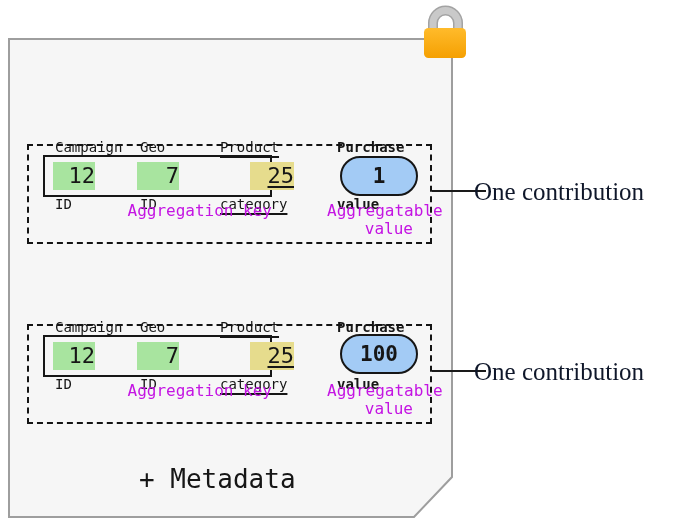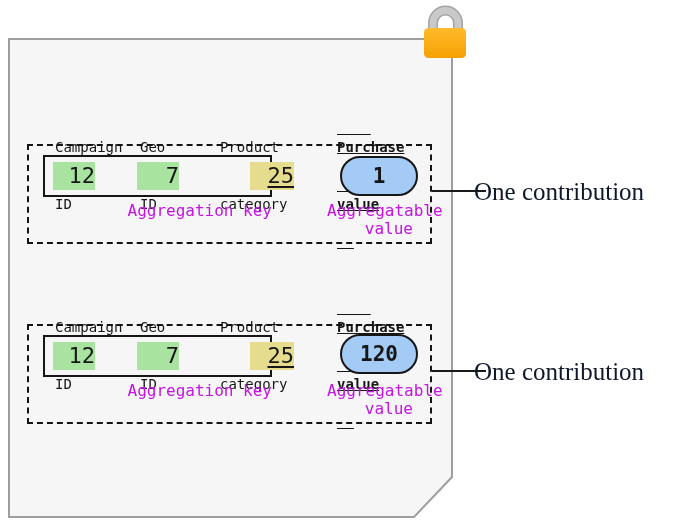--- a/index.html
+++ b/index.html
@@ -6,22 +6,22 @@
   #stage{
     position:relative;width:700px;height:524px;background:#ffffff;
     font-family:"DejaVu Sans Mono","Liberation Mono",monospace;
     color:var(--ink,#161616);overflow:hidden;
   }
   #base-svg{position:absolute;left:0;top:0;z-index:0;}
   .abs{position:absolute;z-index:1;}
   
   .hdr{font-size:14px;line-height:19px;white-space:pre;}
   .hdr .ln{display:block;}
-  .hdr.bold{font-weight:bold;text-decoration:underline;}
-  .u-line{text-underline-offset:4px;text-decoration-thickness:1.5px;}
+  .hdr.bold{font-weight:bold;}
+  .u-line{text-decoration:underline;text-underline-offset:4px;text-decoration-thickness:1.5px;}
   
   .dashed-box{width:405px;height:100px;border:2px dashed #141414;box-sizing:border-box;left:27px;}
   
   .key-box{left:43px;width:229px;height:42px;border:2px solid #161616;box-sizing:border-box;}
   
   .cell{height:28px;font-size:22px;line-height:28px;padding-left:11px;box-sizing:border-box;text-align:right;}
   .cell.green{background:var(--key-cell-green,#a8e49f);width:42px;}
   .cell.yellow{background:var(--key-cell-yellow,#e6dc8d);width:44px;margin-left:32px;}
   .cell .u-num{text-decoration:underline;text-underline-offset:3px;text-decoration-thickness:2px;}
   
@@ -130,26 +130,27 @@
     <span>12</span>
   </div>
   <div class="abs cell green" style="left:137px;top:342px">
     <span>7</span>
   </div>
   <div class="abs cell yellow" style="left:218px;top:342px">
     <span class="u-num">25</span>
   </div>
 
   <div class="abs pill" style="top:334px">
-    <span>120</span>
+    <span>100</span>
   </div>
 
   <div class="abs magenta agg-key-label" style="top:382px">Aggregation key</div>
   <div class="abs magenta agg-val-label" style="top:382px">
     <span class="ln">Aggregatable</span>
     <span class="ln">value</span>
   </div>
 
   <div class="abs connector" style="top:370px"></div>
   <div class="abs callout" style="top:357px">One contribution</div>
 
+  <div class="abs metadata">+ Metadata</div>
 
 </div>
 
 </body></html>

